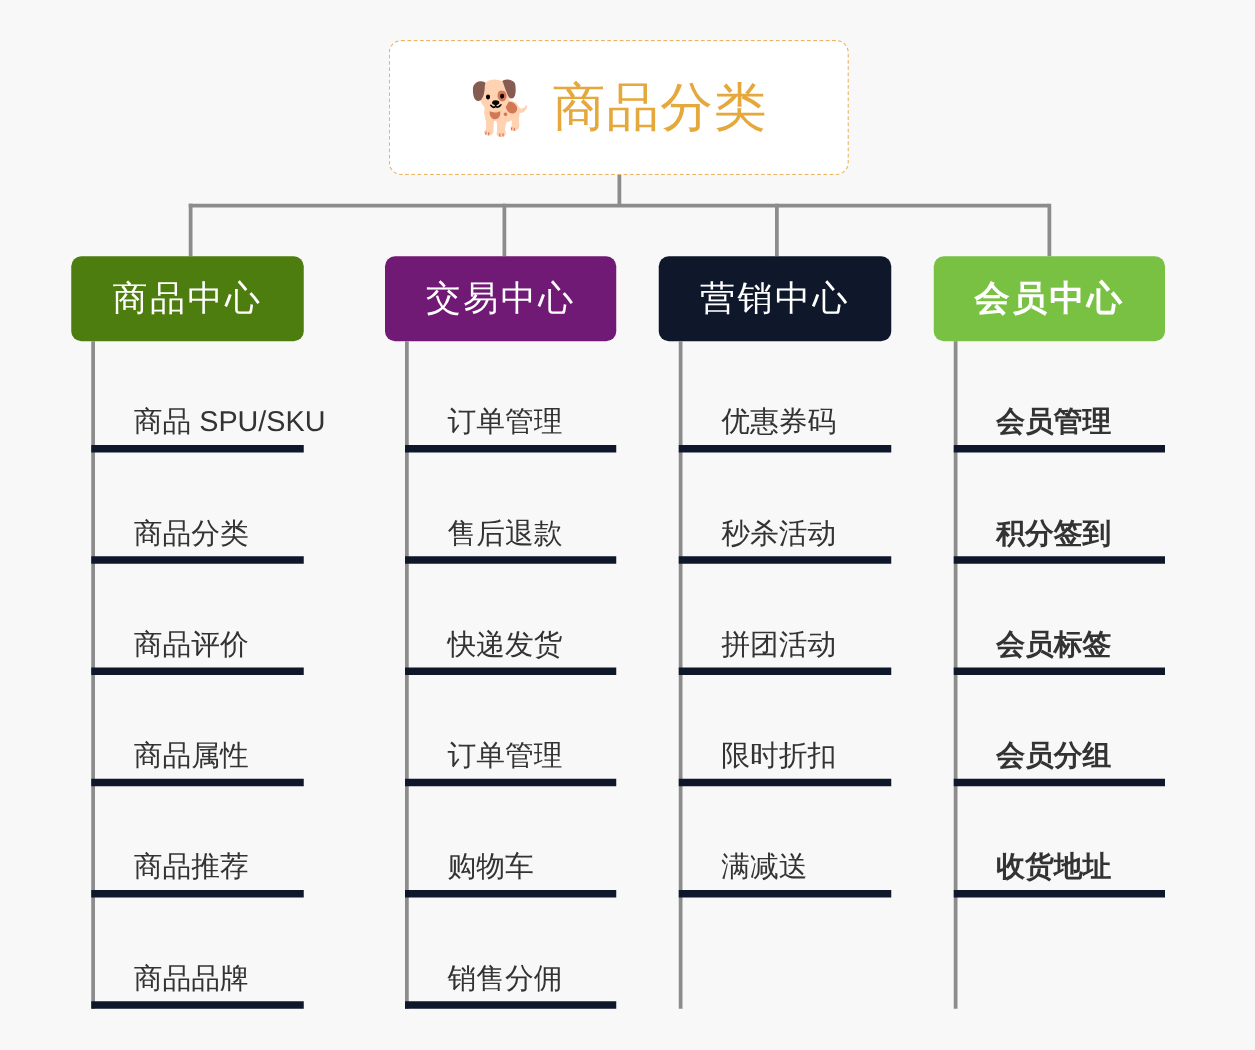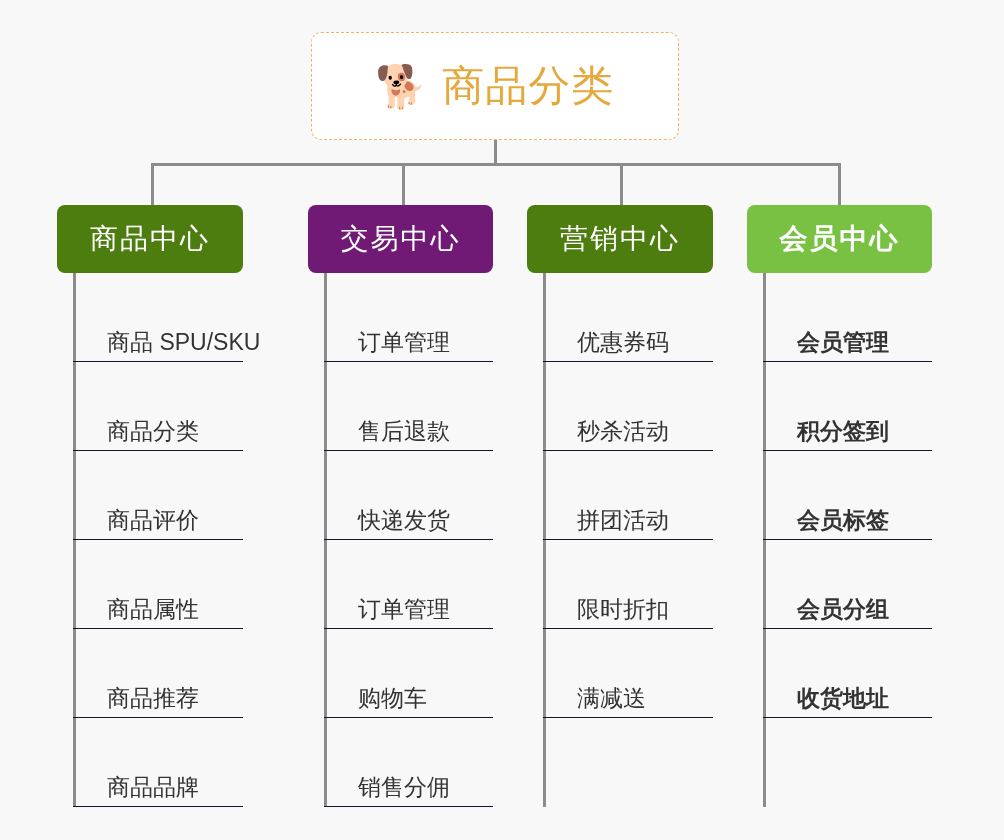--- a/index.html
+++ b/index.html
@@ -106,21 +106,21 @@
     position: relative;
     margin: 0;
     padding: 0;
     list-style: none;
   }
   .leaf {
     position: relative;
     height: 89px;
     box-sizing: border-box;
     margin-left: 16px;
-    border-bottom: 1px solid #0f172a;
+    border-bottom: 6px solid #0f172a;
     display: flex;
     align-items: flex-end;
     justify-content: flex-start;
   }
   .leaf-label {
     display: block;
     font-size: 23px;
     color: #333333;
     white-space: nowrap;
     padding: 0 22px 6px 34px;
@@ -194,21 +194,21 @@
           </li>
           <li class="leaf">
             <span class="leaf-label">购物车</span>
           </li>
           <li class="leaf">
             <span class="leaf-label">销售分佣</span>
           </li>
         </ul>
       </div>
       <div class="column" style="left: 527px; width: 186px;">
-        <div class="cat-card" style="background: #4d7c0f;">
+        <div class="cat-card" style="background: #0f172a;">
           <span>营销中心</span>
         </div>
         <div class="trunk" style="height: 534px;"></div>
         <ul class="leaves">
           <li class="leaf">
             <span class="leaf-label">优惠券码</span>
           </li>
           <li class="leaf">
             <span class="leaf-label">秒杀活动</span>
           </li>

